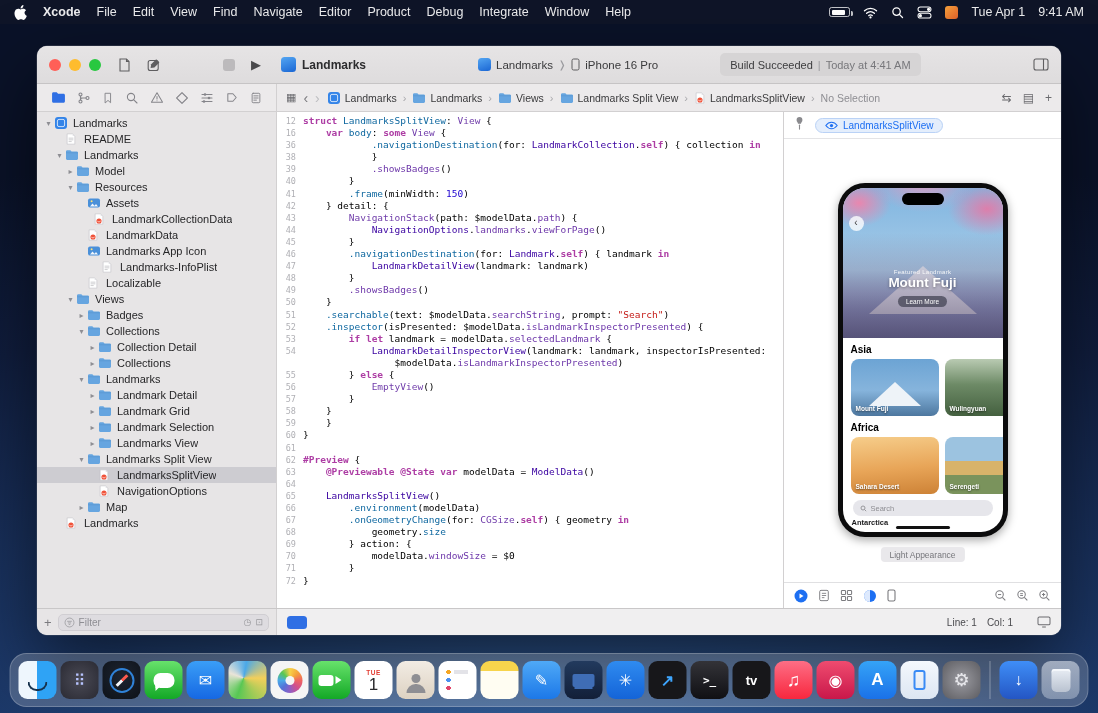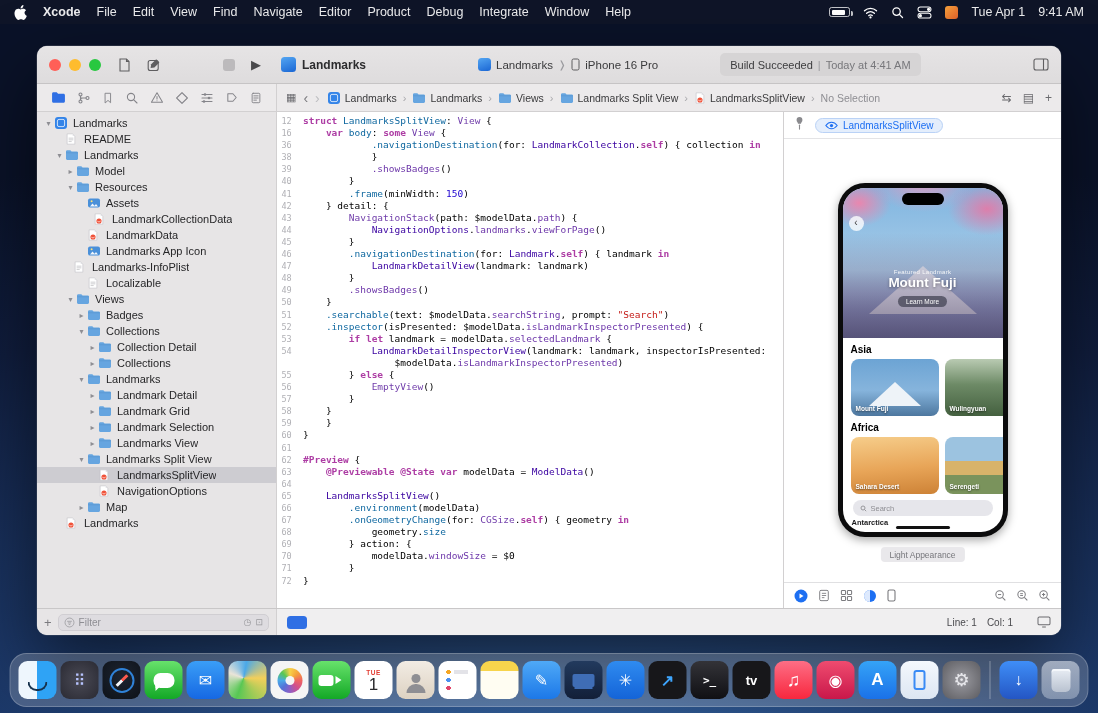--- a/index.html
+++ b/index.html
@@ -64,21 +64,21 @@
   .tree-row.sel { background:#cdccd1; }
   .disc { width:11px; text-align:center; color:#8e8e93; font-size:8px; flex:0 0 11px; }
   .ticon { width:15px; flex:0 0 15px; display:flex; margin-right:4px; }
   .ticon svg { display:block; }
   .tlabel { overflow:hidden; text-overflow:ellipsis; }
 
   
   .editor { flex:1; background:#fff; overflow:hidden; min-width:0; }
   .code { font-family:"DejaVu Sans Mono", monospace; font-size:9.5px; line-height:12.1px; padding-top:3px; }
   .cline { display:flex; height:12.1px; }
-  .gutter { width:26px; flex:0 0 26px; text-align:center; padding-right:7px; color:#b0b0b5; font-size:8.5px; }
+  .gutter { width:26px; flex:0 0 26px; text-align:right; padding-right:7px; color:#b0b0b5; font-size:8.5px; }
   .src { white-space:pre; }
   .tk-k { color:#AD3DA4; font-weight:bold; }
   .tk-d { color:#0F68A0; }
   .tk-t2 { color:#3900A0; }
   .tk-s { color:#703DAA; }
   .tk-m { color:#6C36A9; }
   .tk-str { color:#C41A16; }
   .tk-n2 { color:#1C00CF; }
   .tk-p { color:#000; }
 
@@ -524,21 +524,21 @@
               <span class="disc"></span>
               <span class="ticon">
                 <svg width="14" height="12" viewBox="0 0 14 12">
                   <rect x="1" y="1.5" width="12" height="9" rx="2" fill="#4a90d9"></rect>
                   <path d="M3 9.5l2.5-3 2 2.2 1.5-1.7 2 2.5z" fill="#fff" opacity=".92"></path>
                   <circle cx="4.6" cy="4.3" r="1" fill="#ffe27a"></circle>
                 </svg>
               </span>
               <span class="tlabel">Landmarks App Icon</span>
             </div>
-            <div class="tree-row" style="padding-left: 25px;">
+            <div class="tree-row" style="padding-left: 53px;">
               <span class="disc"></span>
               <span class="ticon">
                 <svg width="12" height="14" viewBox="0 0 14 14">
                   <path d="M2.5 1h6.5l2.5 2.5V13h-9z" fill="#fff" stroke="#c0c0c4" stroke-width=".7"></path>
                   <path d="M9 1l2.5 2.5H9z" fill="#e2e2e6"></path>
                   <path d="M4.2 6h5.6M4.2 8h5.6M4.2 10h3.6" stroke="#b9b9bd" stroke-width=".8"></path>
                 </svg>
               </span>
               <span class="tlabel">Landmarks-InfoPlist</span>
             </div>

